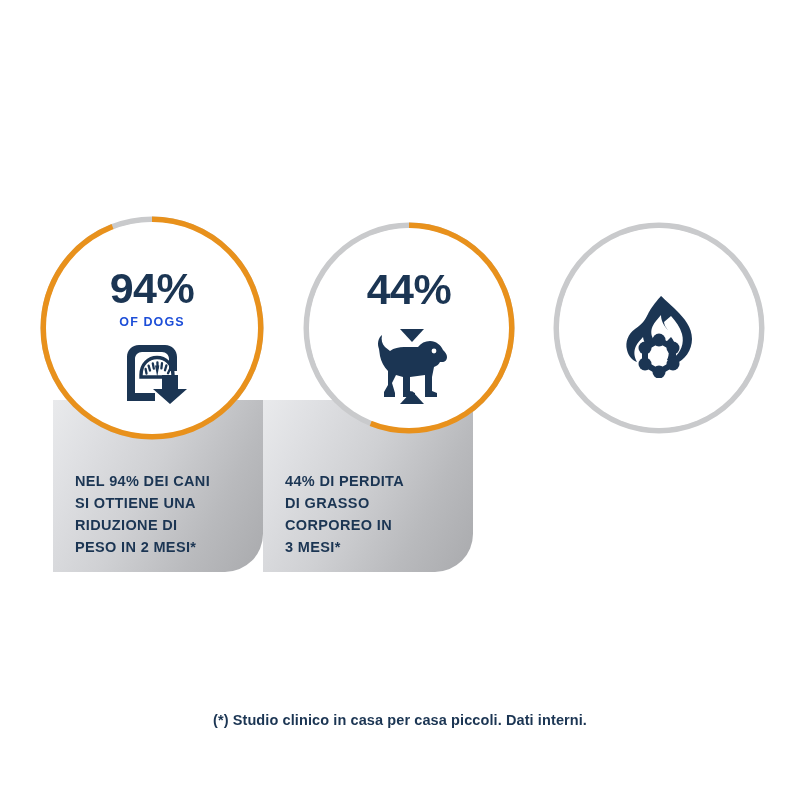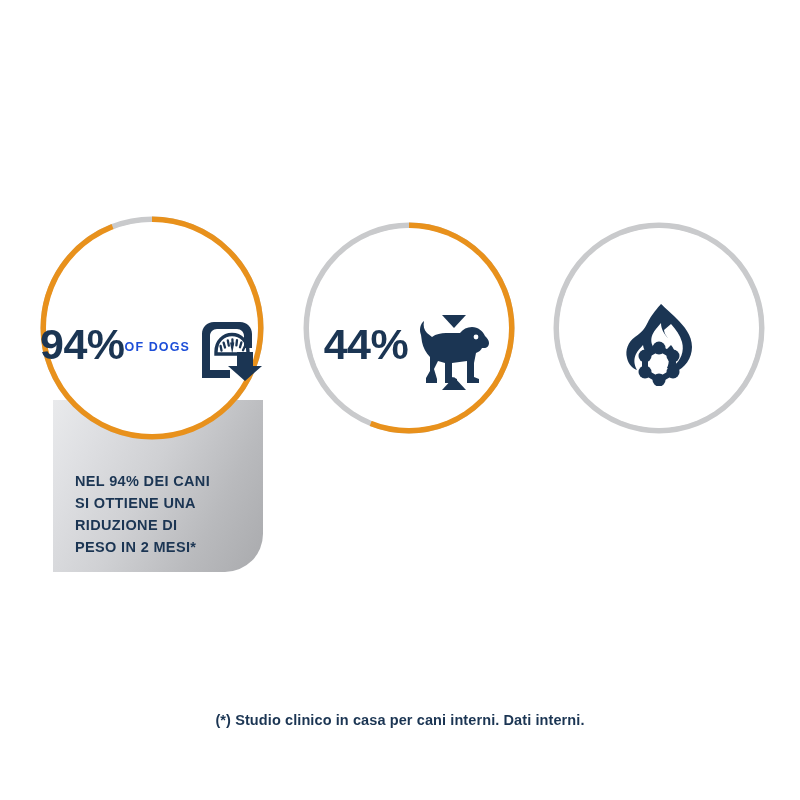--- a/index.html
+++ b/index.html
@@ -88,25 +88,25 @@
   }
   .disc {
     position: absolute;
     left: 6px; top: 6px;
     right: 6px; bottom: 6px;
     border-radius: 50%;
     background: #ffffff;
   }
   .circle-inner {
     position: absolute;
-    left: 0; top: 16px;
+    left: 0; top: 8px;
     width: 100%;
     height: 100%;
     display: flex;
-    flex-direction: row;
+    flex-direction: column;
     align-items: center;
     justify-content: center;
   }
   .pct {
     color: #1b3553;
     font-size: 43px;
     font-weight: bold;
     letter-spacing: -0.5px;
     line-height: 1;
   }
@@ -147,20 +147,26 @@
 
   <div class="cards">
 
     <div class="card">
       <div class="card-text">NEL 94% DEI CANI
 SI OTTIENE UNA
 RIDUZIONE DI
 PESO IN 2 MESI*</div>
     </div>
 
+    <div class="card">
+      <div class="card-text">44% DI PERDITA
+DI GRASSO
+CORPOREO IN
+3 MESI*</div>
+    </div>
 
 
   </div>
 
   <div class="circles">
 
     <div class="circle c1">
       <svg class="ring-svg" viewBox="0 0 224 224">
         <circle cx="112" cy="112" r="108.5" fill="none" stroke="#c9cacc" stroke-width="6"></circle>
         <circle id="arc1" cx="112" cy="112" r="108.5" fill="none" stroke="#e8911c" stroke-width="6" stroke-linecap="butt" transform="rotate(-90 112 112)" stroke-dasharray="640.8220694792459 40.90353634973917"></circle>
@@ -260,15 +266,15 @@
             </g>
 
             <circle cx="38" cy="62" r="7.5" fill="#ffffff"></circle>
           </svg>
         </div>
       </div>
     </div>
 
   </div>
 
-  <div class="footnote">(*) Studio clinico in casa per cani interni. Dati interni.</div>
+  <div class="footnote">(*) Studio clinico in casa per casa piccoli. Dati interni.</div>
 
 </div>
 
 </body></html>

